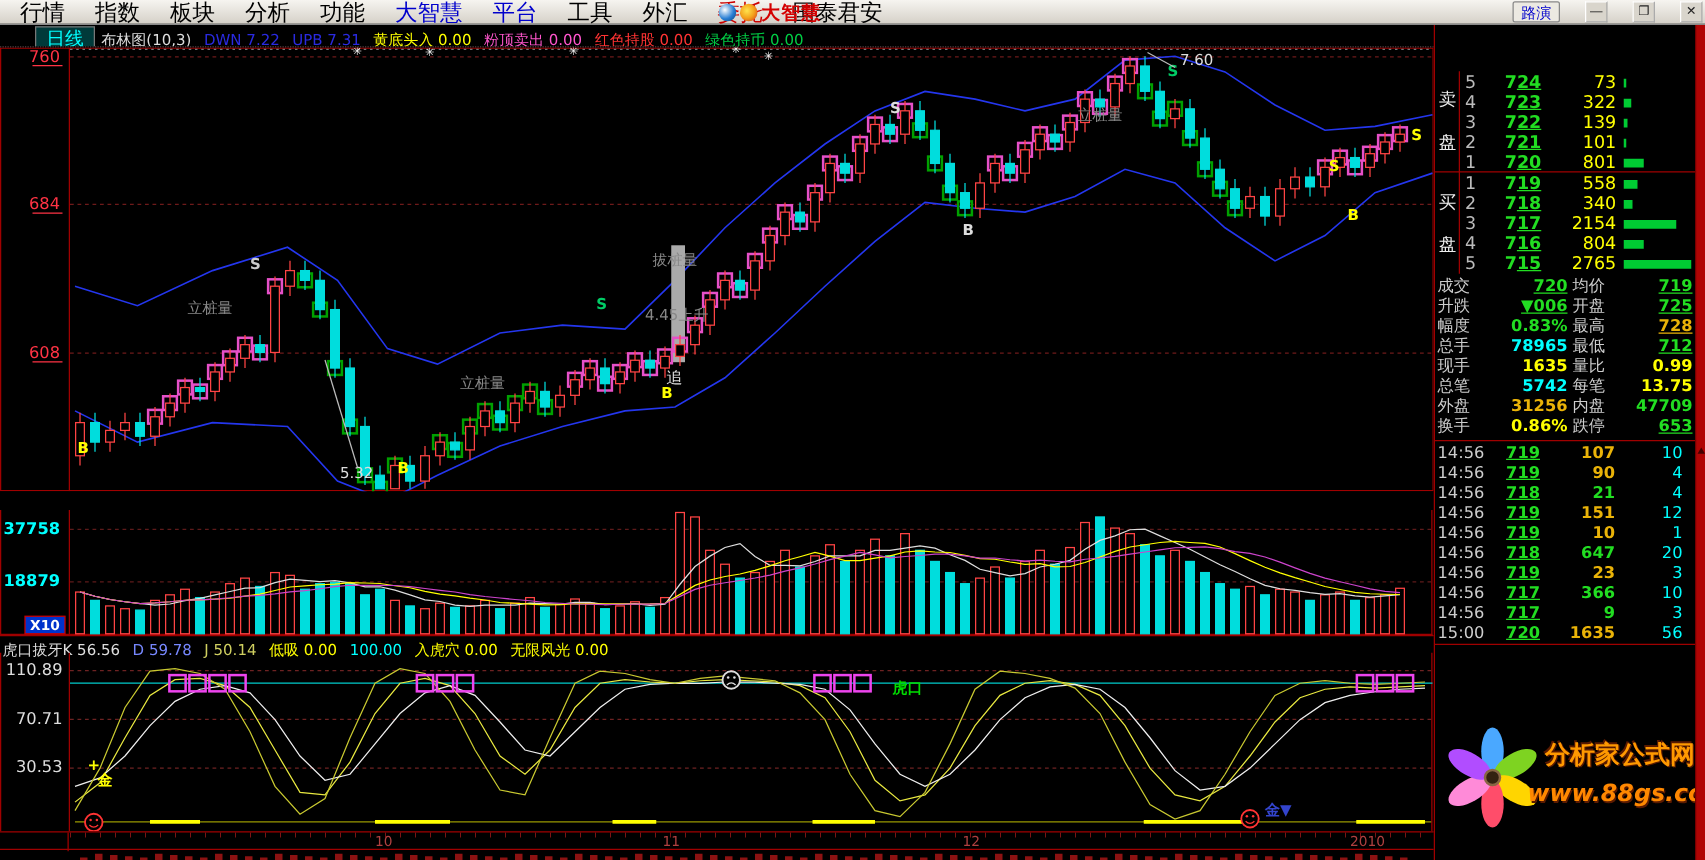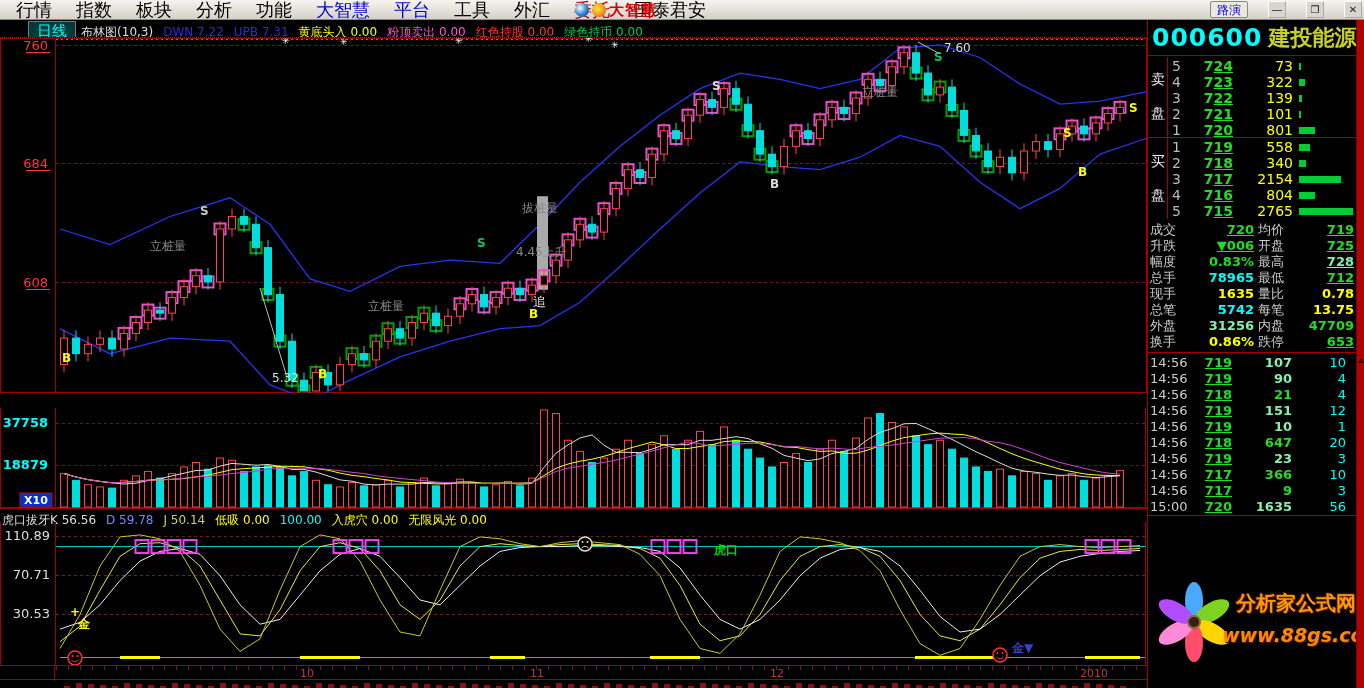--- a/index.html
+++ b/index.html
@@ -68,21 +68,21 @@
   .if-l1 { position:absolute; left:2px; color:#ccc; }
   .if-v1 { position:absolute; left:30px; width:76px; text-align:right; font-weight:bold; }
   .if-l2 { position:absolute; left:110px; color:#ccc; }
   .if-v2 { position:absolute; left:138px; width:68px; text-align:right; font-weight:bold; }
   .ticks-list { position:absolute; left:0; top:334px; width:209px; height:162px; border-bottom:1px solid #a00000; }
   .tick-row { position:absolute; left:0; width:209px; height:16px; font-size:13px; line-height:16px;padding-left:37px; }
   .tk-time { position:absolute; left:2px; color:#ccc; }
   .tk-price { position:absolute; left:40px; width:44px; text-align:right; color:#22dd22; font-weight:bold; text-decoration:underline; }
   .tk-vol { position:absolute; left:88px; width:56px; text-align:right; font-weight:bold; }
   .tk-cnt { position:absolute; left:150px; width:48px; text-align:right; color:#00ffff; }
-  .v-green{color:#22dd22;} .v-red{color:#86efac;} .v-cyan{color:#00ffff;}
+  .v-green{color:#22dd22;} .v-red{color:#eab308;} .v-cyan{color:#00ffff;}
   .v-yellow{color:#ffff00;} .u{text-decoration:underline;}
   .logo-area { position:absolute; left:0; top:548px; width:209px; height:112px; }
   .logo-line1 { position:absolute; left:72px; top:22px; font-size:20px; font-weight:bold; color:#ff9900;
                 text-shadow:1px 1px 0 #5a1a00, -1px -1px 0 #5a1a00; white-space:nowrap;margin-left:16px; }
   .logo-line2 { position:absolute; left:74px; top:56px; font-size:19px; font-weight:bold; font-style:italic;
                 color:#ff8800; text-shadow:1px 1px 0 #5a1a00; white-space:nowrap; }
   .right-strip { position:absolute; left:1356px; top:20px; width:8px; height:668px;
                  background:#b00404; border-left:1px solid #700; }
   .strip-arrow { position:absolute; left:1px; top:338px; width:0; height:0;
                  border-left:3px solid transparent; border-right:3px solid transparent;
@@ -715,24 +715,20 @@
       <rect x="1060" y="5" width="6" height="3" fill="#8c1212"></rect>
       <rect x="1072" y="6" width="6" height="2" fill="#8c1212"></rect>
       <rect x="1084" y="3" width="6" height="5" fill="#8c1212"></rect>
       <rect x="1096" y="4" width="6" height="4" fill="#8c1212"></rect>
       <rect x="1108" y="5" width="6" height="3" fill="#8c1212"></rect>
       <rect x="1120" y="6" width="6" height="2" fill="#8c1212"></rect>
     </svg>
 </div>
 
 <div class="sidebar">
-  <div class="sb-title">
-    <span class="code">000600</span>
-    <span class="sname">建投能源</span>
-  </div>
   <div class="book">
     <div class="side-col">
         <span class="side-char" style="top: 14px;">卖</span>
         <span class="side-char" style="top: 48px;">盘</span>
         <span class="side-char" style="top: 96px;">买</span>
         <span class="side-char" style="top: 130px;">盘</span>
       </div>
     <div class="book-divider"></div>
     <div id="askRows">
         <div class="book-row" style="top: 1px;">
@@ -821,21 +817,21 @@
       <div class="info-row" style="top: 50px;">
         <span class="if-l1">总手</span>
         <span class="if-v1 v-cyan">78965</span>
         <span class="if-l2">最低</span>
         <span class="if-v2 v-green u">712</span>
       </div>
       <div class="info-row" style="top: 66px;">
         <span class="if-l1">现手</span>
         <span class="if-v1 v-yellow">1635</span>
         <span class="if-l2">量比</span>
-        <span class="if-v2 v-yellow">0.78</span>
+        <span class="if-v2 v-yellow">0.99</span>
       </div>
       <div class="info-row" style="top: 82px;">
         <span class="if-l1">总笔</span>
         <span class="if-v1 v-cyan">5742</span>
         <span class="if-l2">每笔</span>
         <span class="if-v2 v-yellow">13.75</span>
       </div>
       <div class="info-row" style="top: 98px;">
         <span class="if-l1">外盘</span>
         <span class="if-v1 v-red">31256</span>

